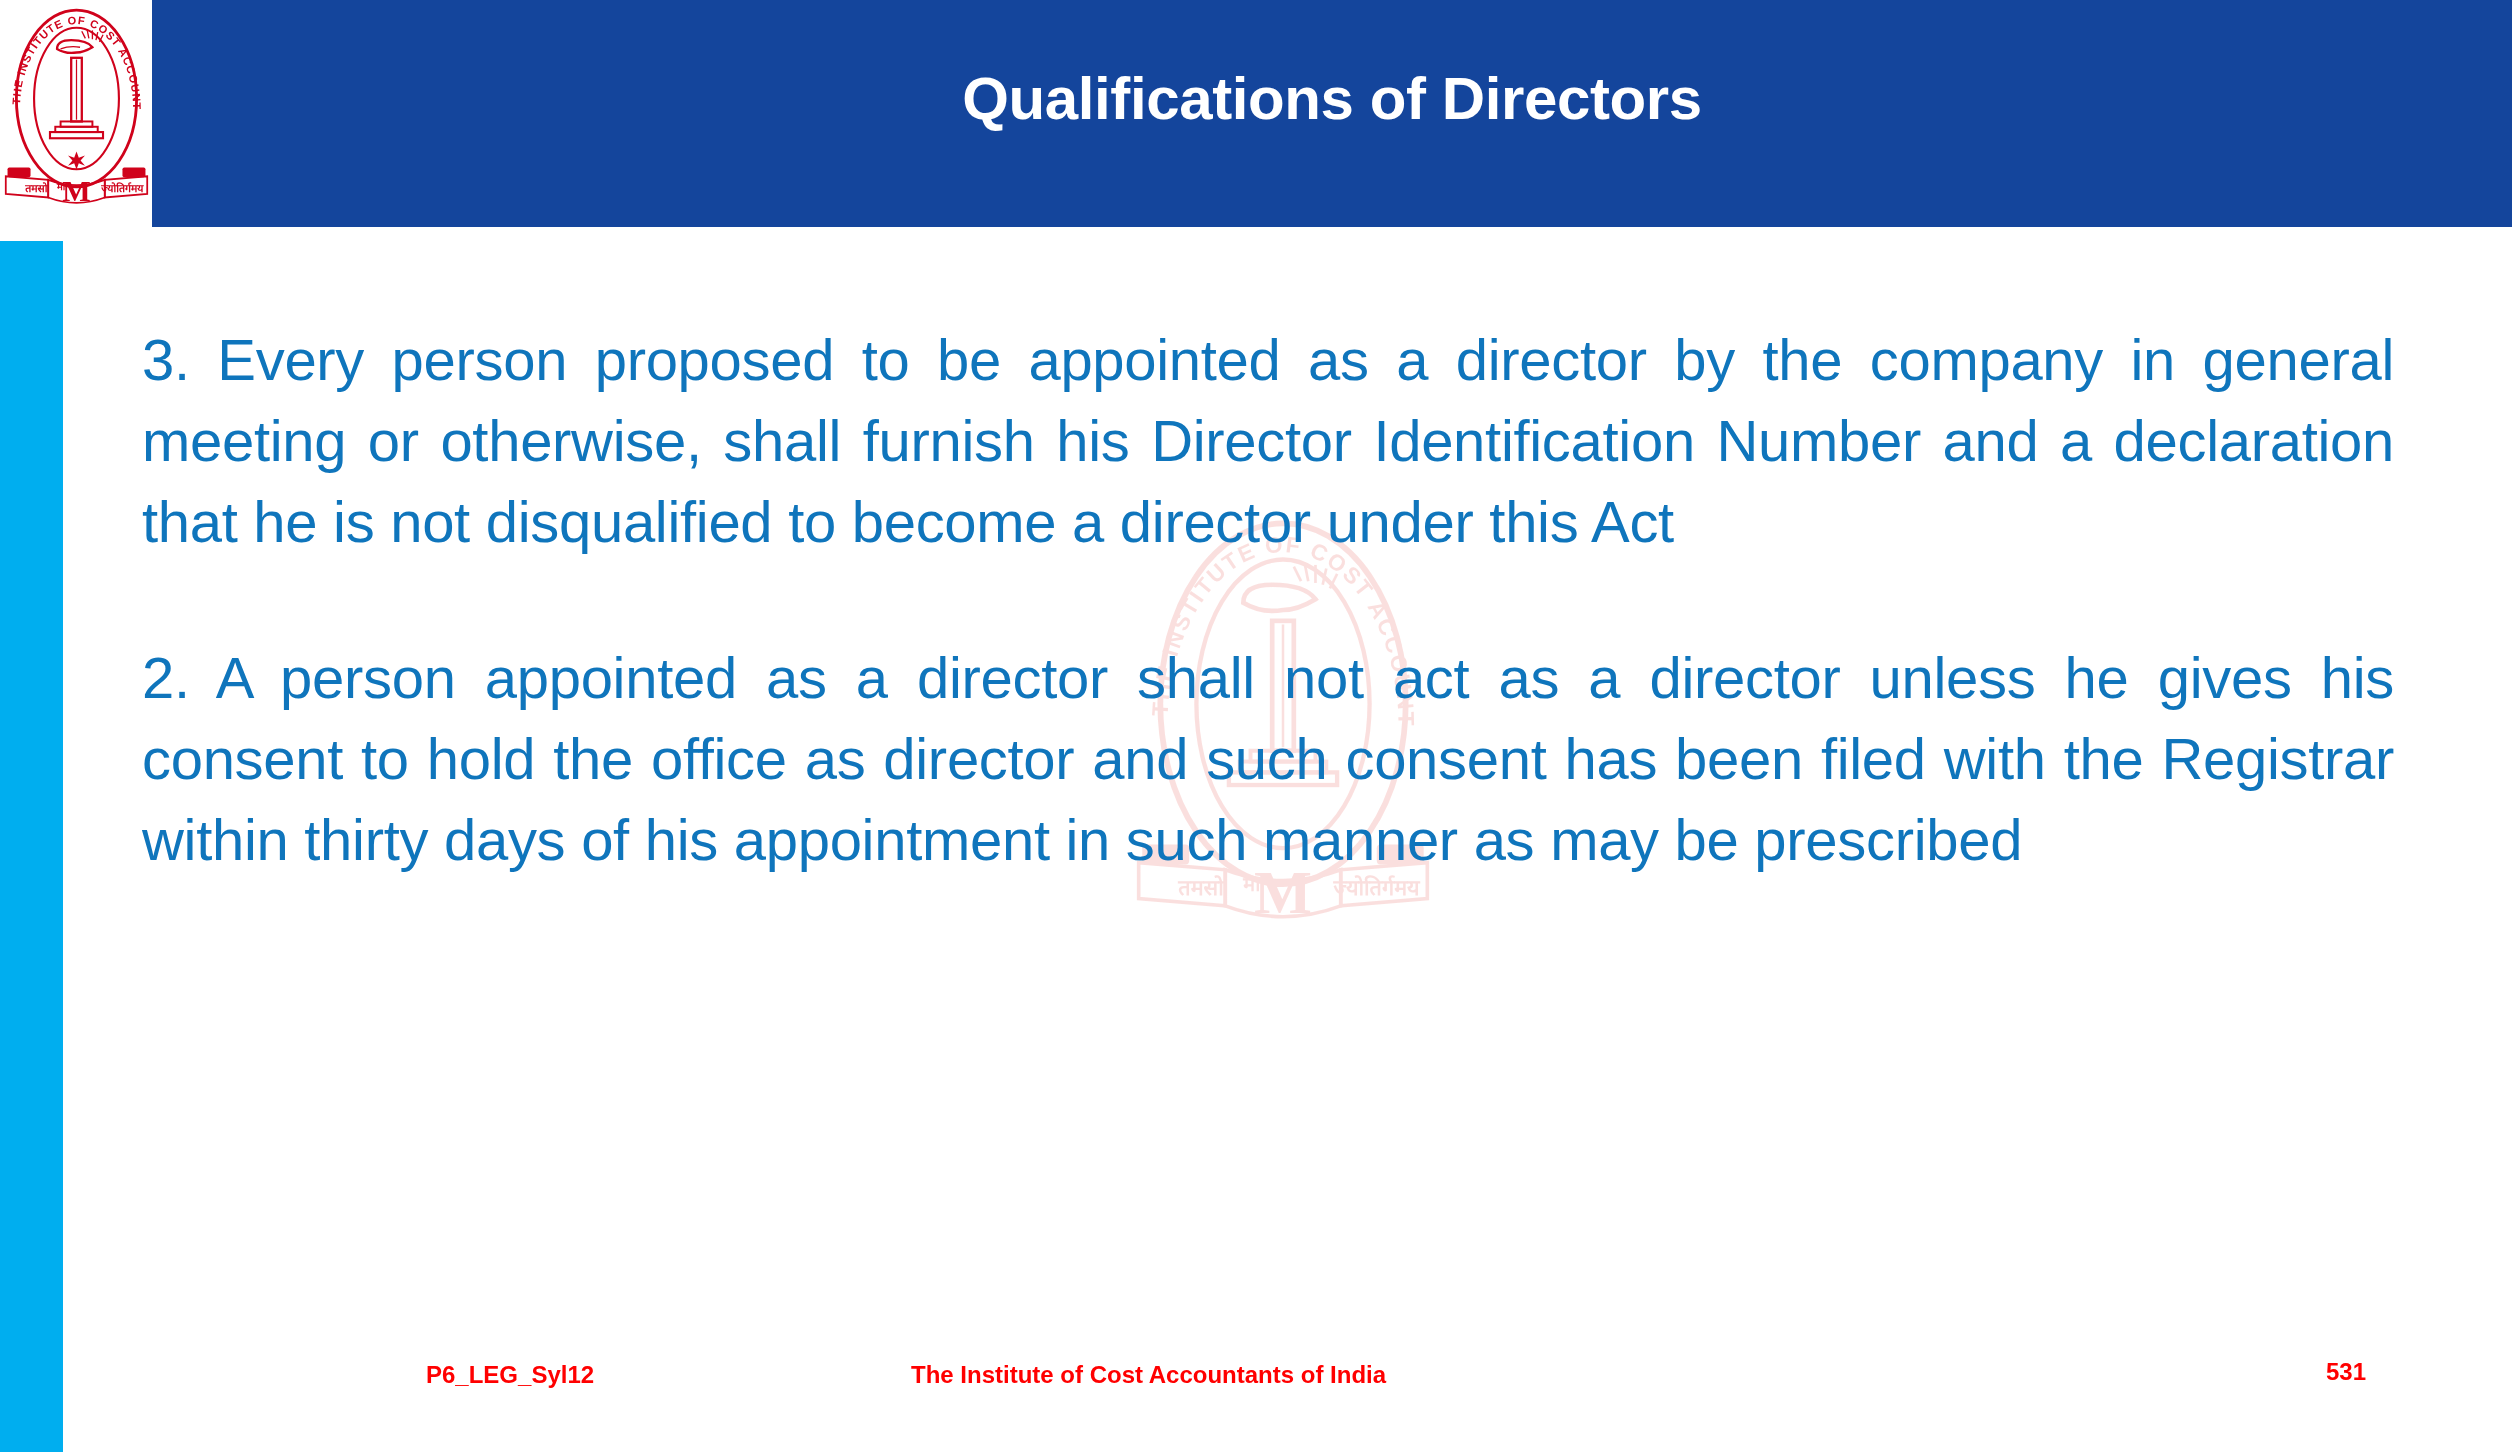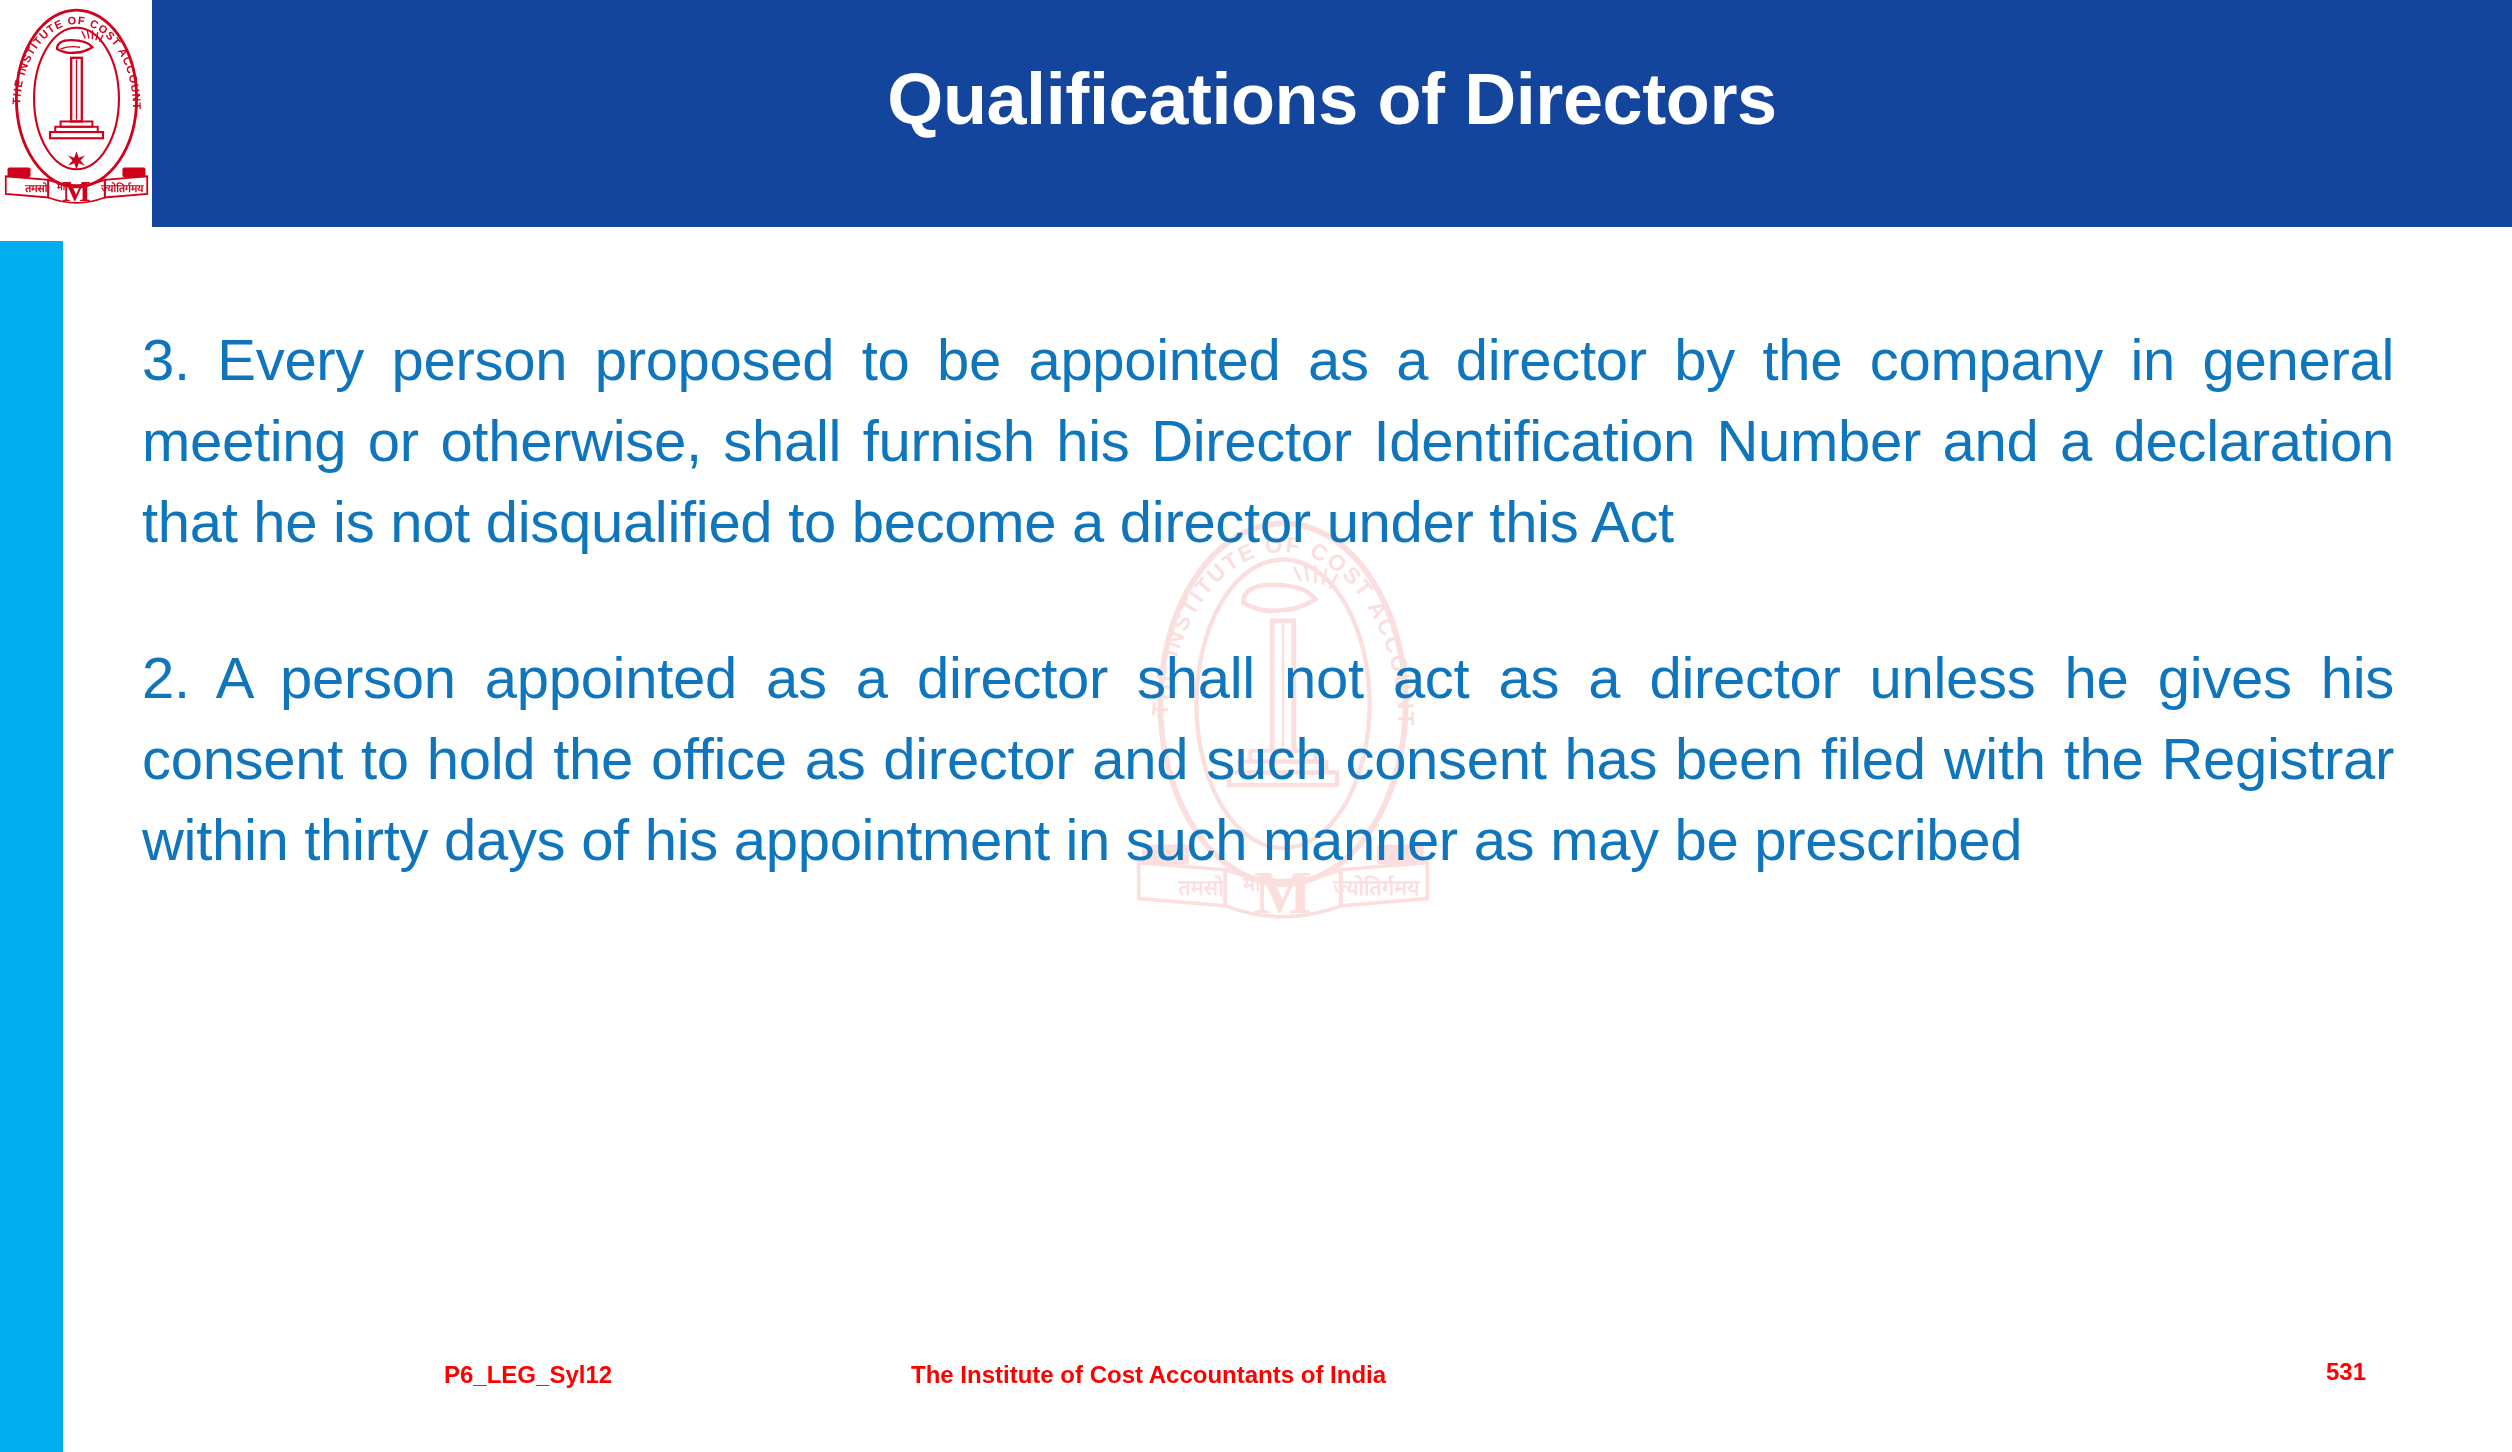--- a/index.html
+++ b/index.html
@@ -30,21 +30,21 @@
     display:flex; align-items:center; justify-content:center;
   }
   .logo-box svg { width:149px; height:221px; display:block; }
 
   .slide-title {
     position:absolute;
     left:152px; top:0;
     width:2360px; height:204px;
     display:flex; align-items:center; justify-content:center;
     color:#ffffff;
-    font-size:72px;
+    font-size:60px;
     font-weight:bold;
     letter-spacing:-0.4px;
     line-height:1;
     padding-bottom:6px;
     white-space:nowrap;
   }
 
   
   .accent-bar {
     position:absolute;
@@ -82,21 +82,21 @@
 
   
   .footer {
     position:absolute;
     left:0; top:1356px;
     width:2512px; height:53px;
     color:#FF0000;
     font-size:24px;
     font-weight:bold;
   }
-  .footer-left   { position:absolute; left:444px;  top:5.3px; }
+  .footer-left   { position:absolute; left:426px;  top:5.3px; }
   .footer-center { position:absolute; left:911px; top:5.3px; }
   .footer-right  { position:absolute; left:2326px; top:2px; }
 </style>
 </head>
 <body>
 
 <div class="slide">
 
   <div class="header-band"></div>
 

